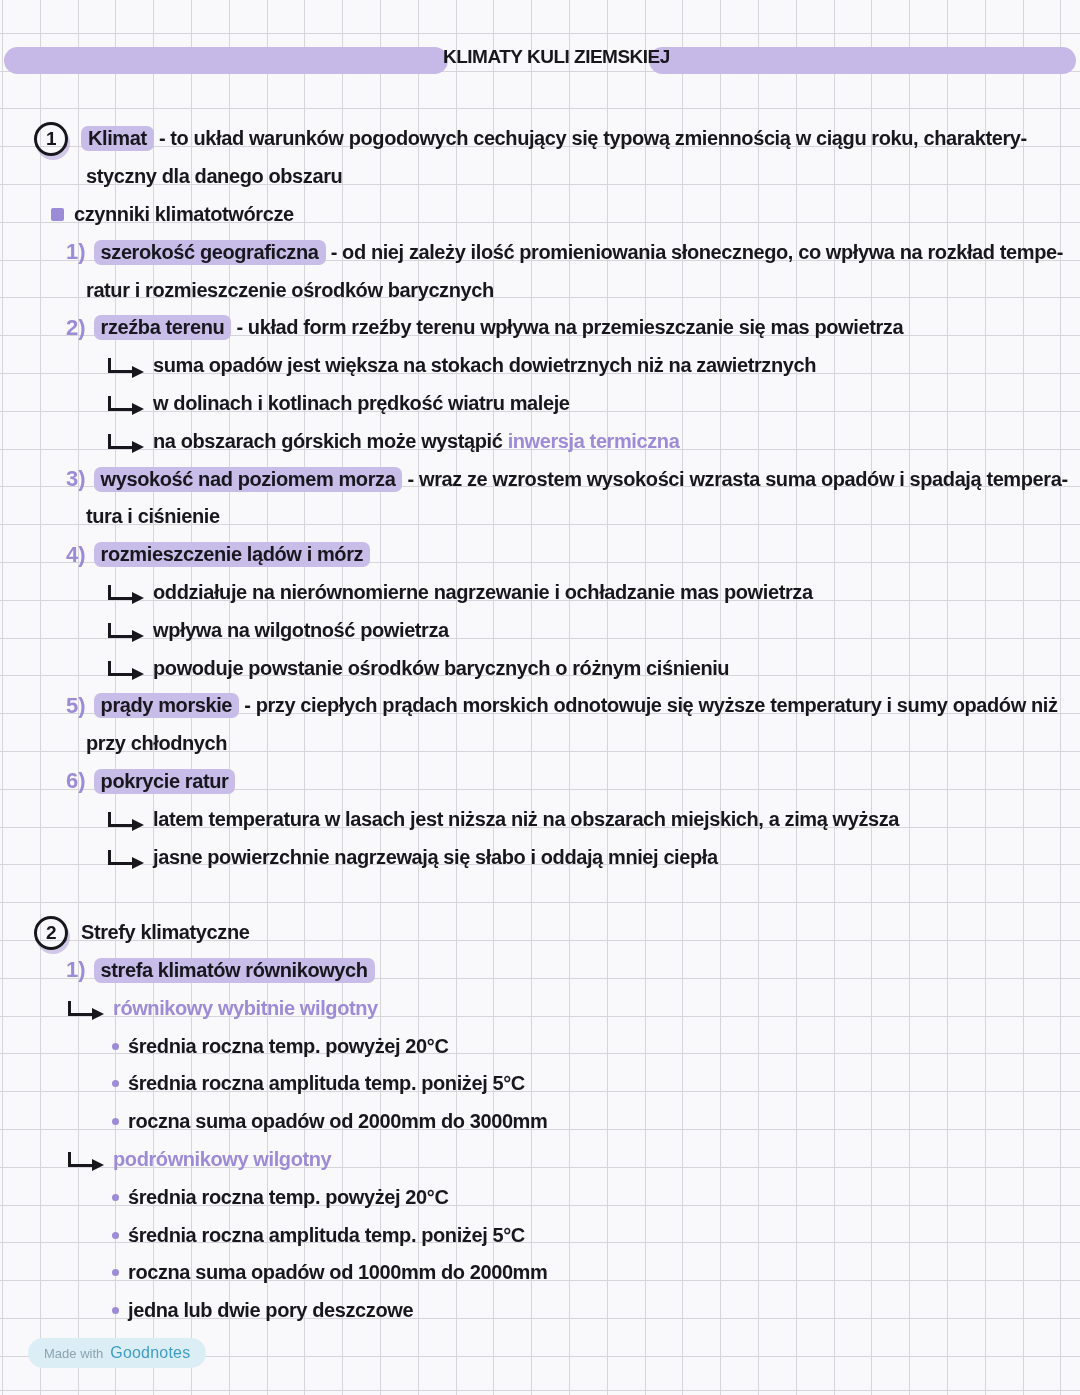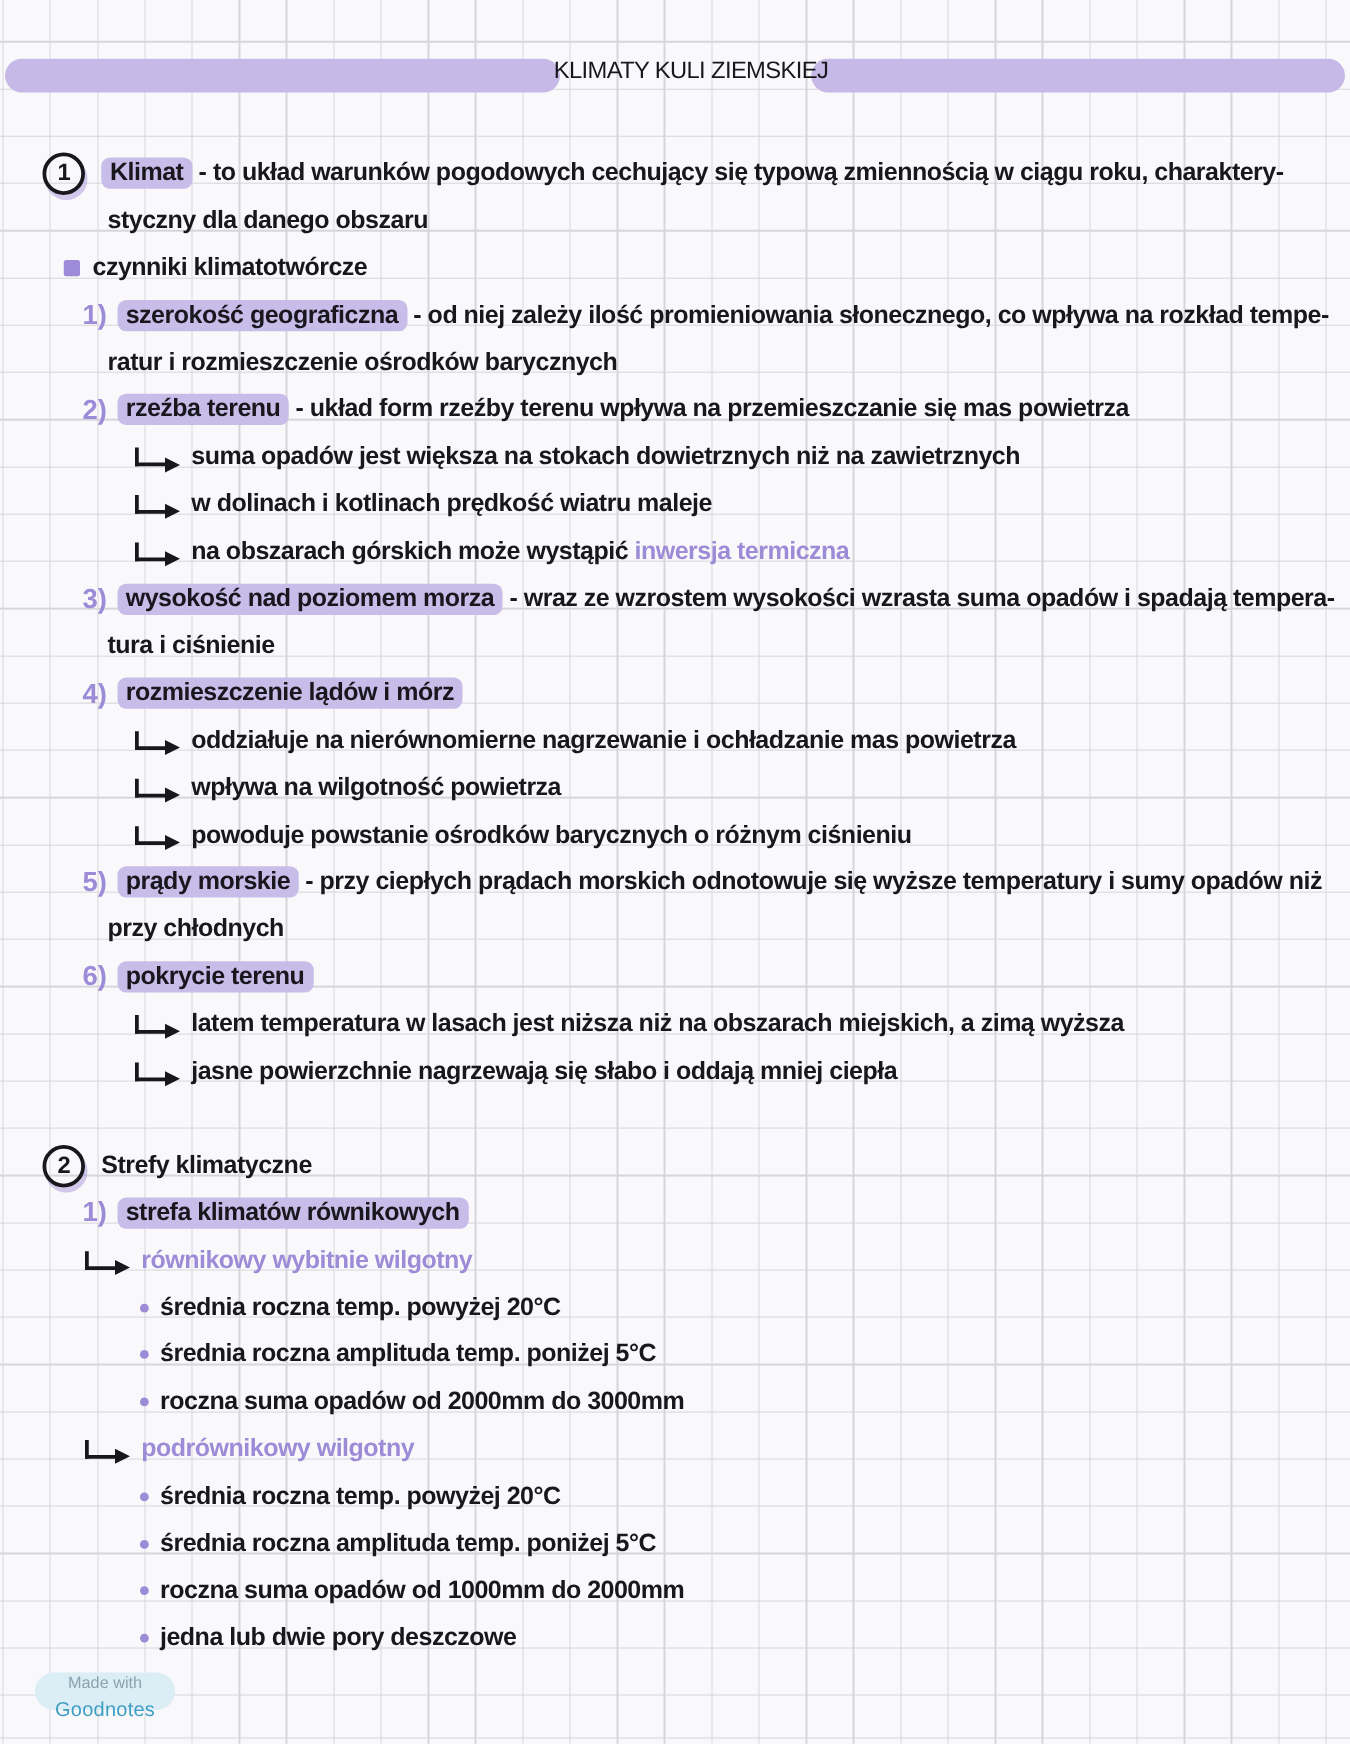--- a/index.html
+++ b/index.html
@@ -19,21 +19,21 @@
     overflow:hidden;
   }
   .page{position:relative;width:1080px;height:1395px;overflow:hidden}
 
   
   .pill{position:absolute;top:47px;height:27px;border-radius:14px;background:var(--header-pill,#c6b9e7)}
   .pill-left{left:4px;width:444px}
   .pill-right{left:649px;width:427px}
   .title{
     position:absolute;left:443px;top:46px;width:214px;text-align:left;
-    font-weight:400;font-size:19px;letter-spacing:-0.5px;color:var(--ink,#17171d);white-space:nowrap;
+    font-weight:700;font-size:19px;letter-spacing:-0.5px;color:var(--ink,#17171d);white-space:nowrap;
   }
 
   
   .content{position:absolute;left:0;top:120px;right:0;z-index:2}
   .row{
     height:37.8px;display:flex;align-items:center;white-space:pre;
     font-size:20px;font-weight:700;color:var(--ink,#17171d);letter-spacing:-0.4px;
   }
   .m-circle{padding-left:34px}
   .m-plain{padding-left:86px}
@@ -57,21 +57,21 @@
   .at{display:inline-block;width:0;height:0;border-left:12px solid var(--ink,#17171d);border-top:6px solid transparent;border-bottom:6px solid transparent;margin-bottom:-4.5px}
 
   .seg{white-space:pre}
   .seg.hl{background:var(--highlight,#c8bce9);border-radius:7px;padding:1px 7px}
   .seg.pu{color:var(--accent-purple,#9c8bd6)}
 
   
   .watermark{
     position:absolute;left:28px;top:1338px;z-index:1;height:30px;
     background:var(--watermark-bg,#dceef5);border-radius:15px;
-    display:flex;align-items:center;padding:0 16px;gap:7px;white-space:nowrap;flex-direction:column;
+    display:flex;align-items:center;padding:0 16px;gap:7px;white-space:nowrap;
   }
   .wm-prefix{font-size:13px;color:var(--watermark-text,#8aa4b0)}
   .wm-brand{font-size:16px;font-weight:400;color:var(--watermark-brand,#3e9dc3);letter-spacing:.2px}
 </style>
 </head>
 <body>
 
 <div class="page">
 
   <div>
@@ -96,21 +96,21 @@
       <div class="row m-arrow"><span class="arrow"><span class="al"></span><span class="at"></span></span><span class="seg">w dolinach i kotlinach prędkość wiatru maleje</span></div>
       <div class="row m-arrow"><span class="arrow"><span class="al"></span><span class="at"></span></span><span class="seg">na obszarach górskich może wystąpić </span><span class="seg pu">inwersja termiczna</span></div>
       <div class="row m-num"><span class="num">3)</span><span class="seg hl">wysokość nad poziomem morza</span><span class="seg"> - wraz ze wzrostem wysokości wzrasta suma opadów i spadają tempera-</span></div>
       <div class="row m-plain"><span class="seg">tura i ciśnienie</span></div>
       <div class="row m-num"><span class="num">4)</span><span class="seg hl">rozmieszczenie lądów i mórz</span></div>
       <div class="row m-arrow"><span class="arrow"><span class="al"></span><span class="at"></span></span><span class="seg">oddziałuje na nierównomierne nagrzewanie i ochładzanie mas powietrza</span></div>
       <div class="row m-arrow"><span class="arrow"><span class="al"></span><span class="at"></span></span><span class="seg">wpływa na wilgotność powietrza</span></div>
       <div class="row m-arrow"><span class="arrow"><span class="al"></span><span class="at"></span></span><span class="seg">powoduje powstanie ośrodków barycznych o różnym ciśnieniu</span></div>
       <div class="row m-num"><span class="num">5)</span><span class="seg hl">prądy morskie</span><span class="seg"> - przy ciepłych prądach morskich odnotowuje się wyższe temperatury i sumy opadów niż</span></div>
       <div class="row m-plain"><span class="seg">przy chłodnych</span></div>
-      <div class="row m-num"><span class="num">6)</span><span class="seg hl">pokrycie terenu</span></div>
+      <div class="row m-num"><span class="num">6)</span><span class="seg hl">pokrycie ratur</span></div>
       <div class="row m-arrow"><span class="arrow"><span class="al"></span><span class="at"></span></span><span class="seg">latem temperatura w lasach jest niższa niż na obszarach miejskich, a zimą wyższa</span></div>
       <div class="row m-arrow"><span class="arrow"><span class="al"></span><span class="at"></span></span><span class="seg">jasne powierzchnie nagrzewają się słabo i oddają mniej ciepła</span></div>
       <div class="row m-blank"></div>
       <div class="row m-circle"><span class="circle">2</span><span class="seg">Strefy klimatyczne</span></div>
       <div class="row m-num"><span class="num">1)</span><span class="seg hl">strefa klimatów równikowych</span></div>
       <div class="row m-arrow2"><span class="arrow"><span class="al"></span><span class="at"></span></span><span class="seg pu">równikowy wybitnie wilgotny</span></div>
       <div class="row m-dot"><span class="dot"></span><span class="seg">średnia roczna temp. powyżej 20°C</span></div>
       <div class="row m-dot"><span class="dot"></span><span class="seg">średnia roczna amplituda temp. poniżej 5°C</span></div>
       <div class="row m-dot"><span class="dot"></span><span class="seg">roczna suma opadów od 2000mm do 3000mm</span></div>
       <div class="row m-arrow2"><span class="arrow"><span class="al"></span><span class="at"></span></span><span class="seg pu">podrównikowy wilgotny</span></div>

